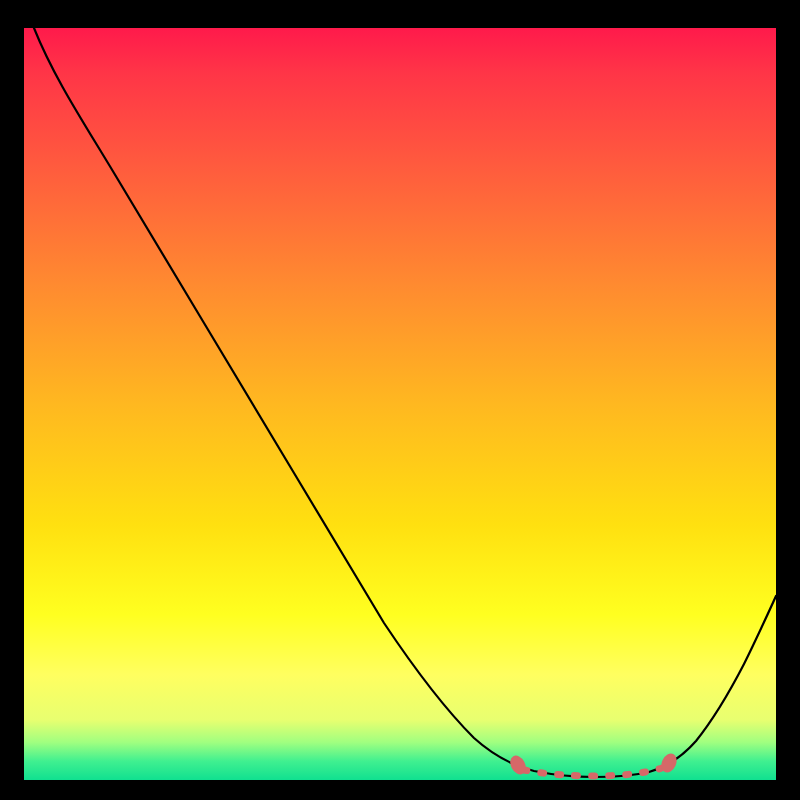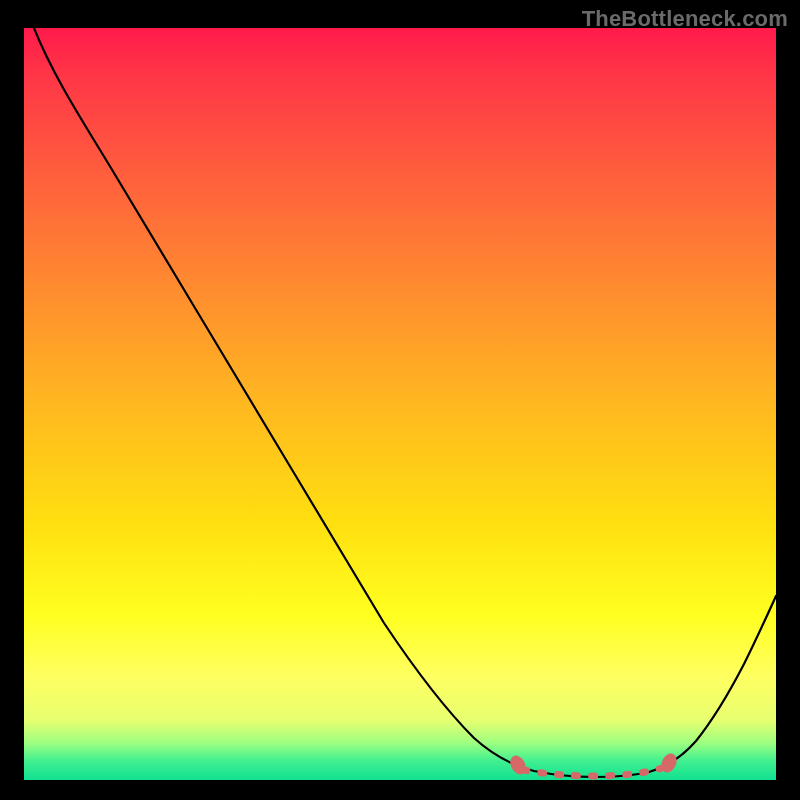--- a/index.html
+++ b/index.html
@@ -67,21 +67,20 @@
     stroke-dasharray: 3 14;
   }
   .marker {
     fill: #d66868;
   }
 </style>
 </head>
 <body>
 
 <div class="outer">
-  <div class="watermark">TheBottleneck.com</div>
 
   <div class="plot">
     <div class="gradient-bg"></div>
 
     <svg class="curve" viewBox="0 0 752 752" preserveAspectRatio="none">
       <path class="curve-path" d="M 10 0
            C 30 50, 60 95, 90 145
            C 120 195, 150 245, 180 295
            C 210 345, 240 395, 270 445
            C 300 495, 330 545, 360 595

